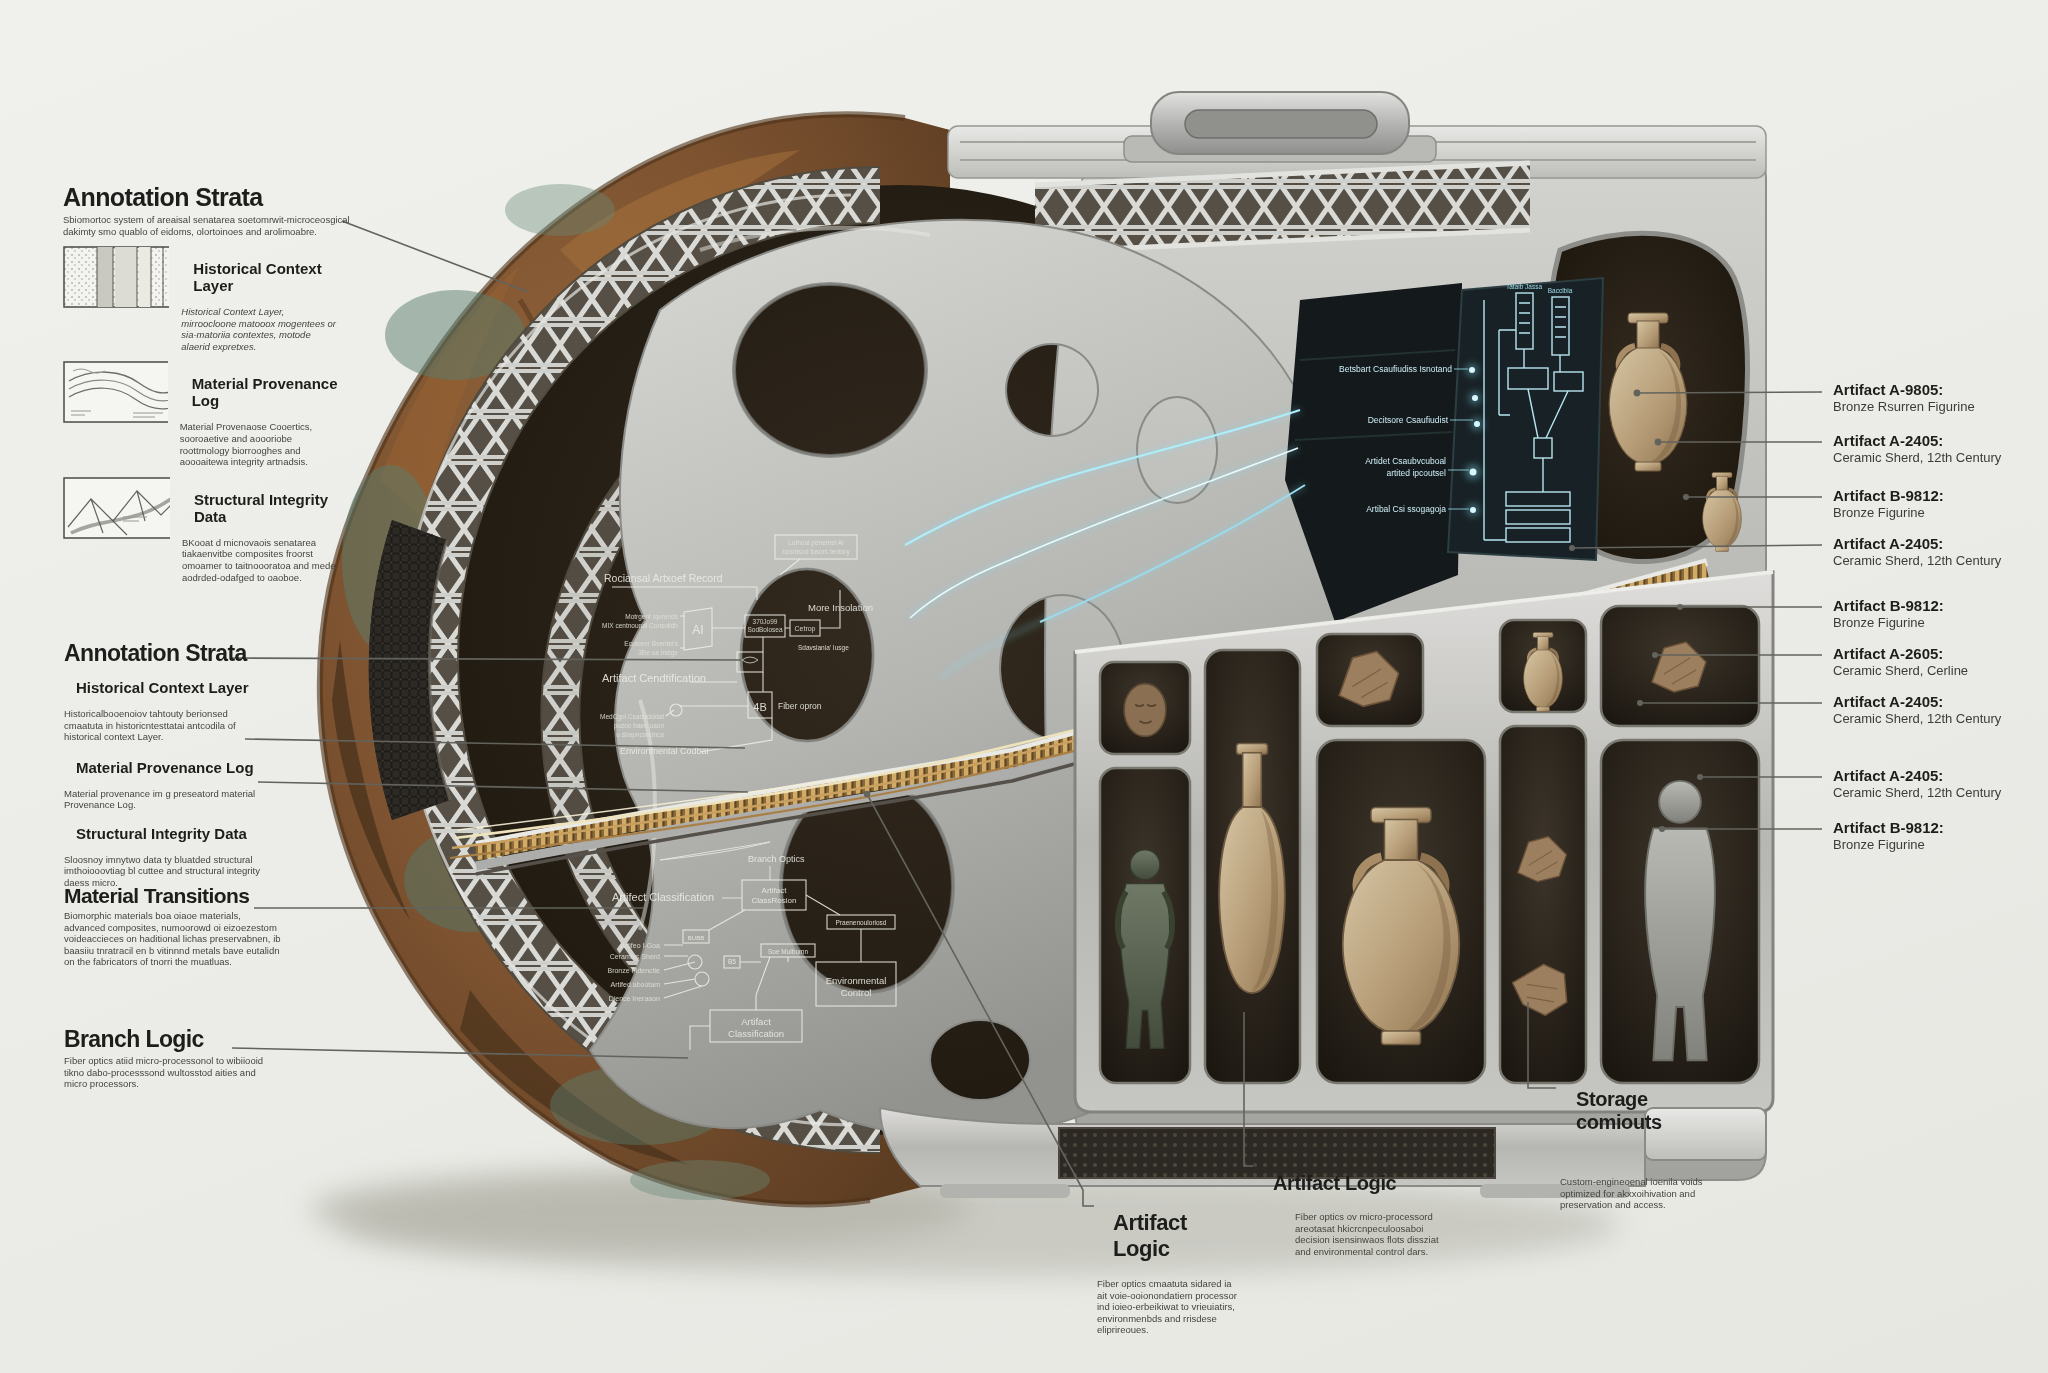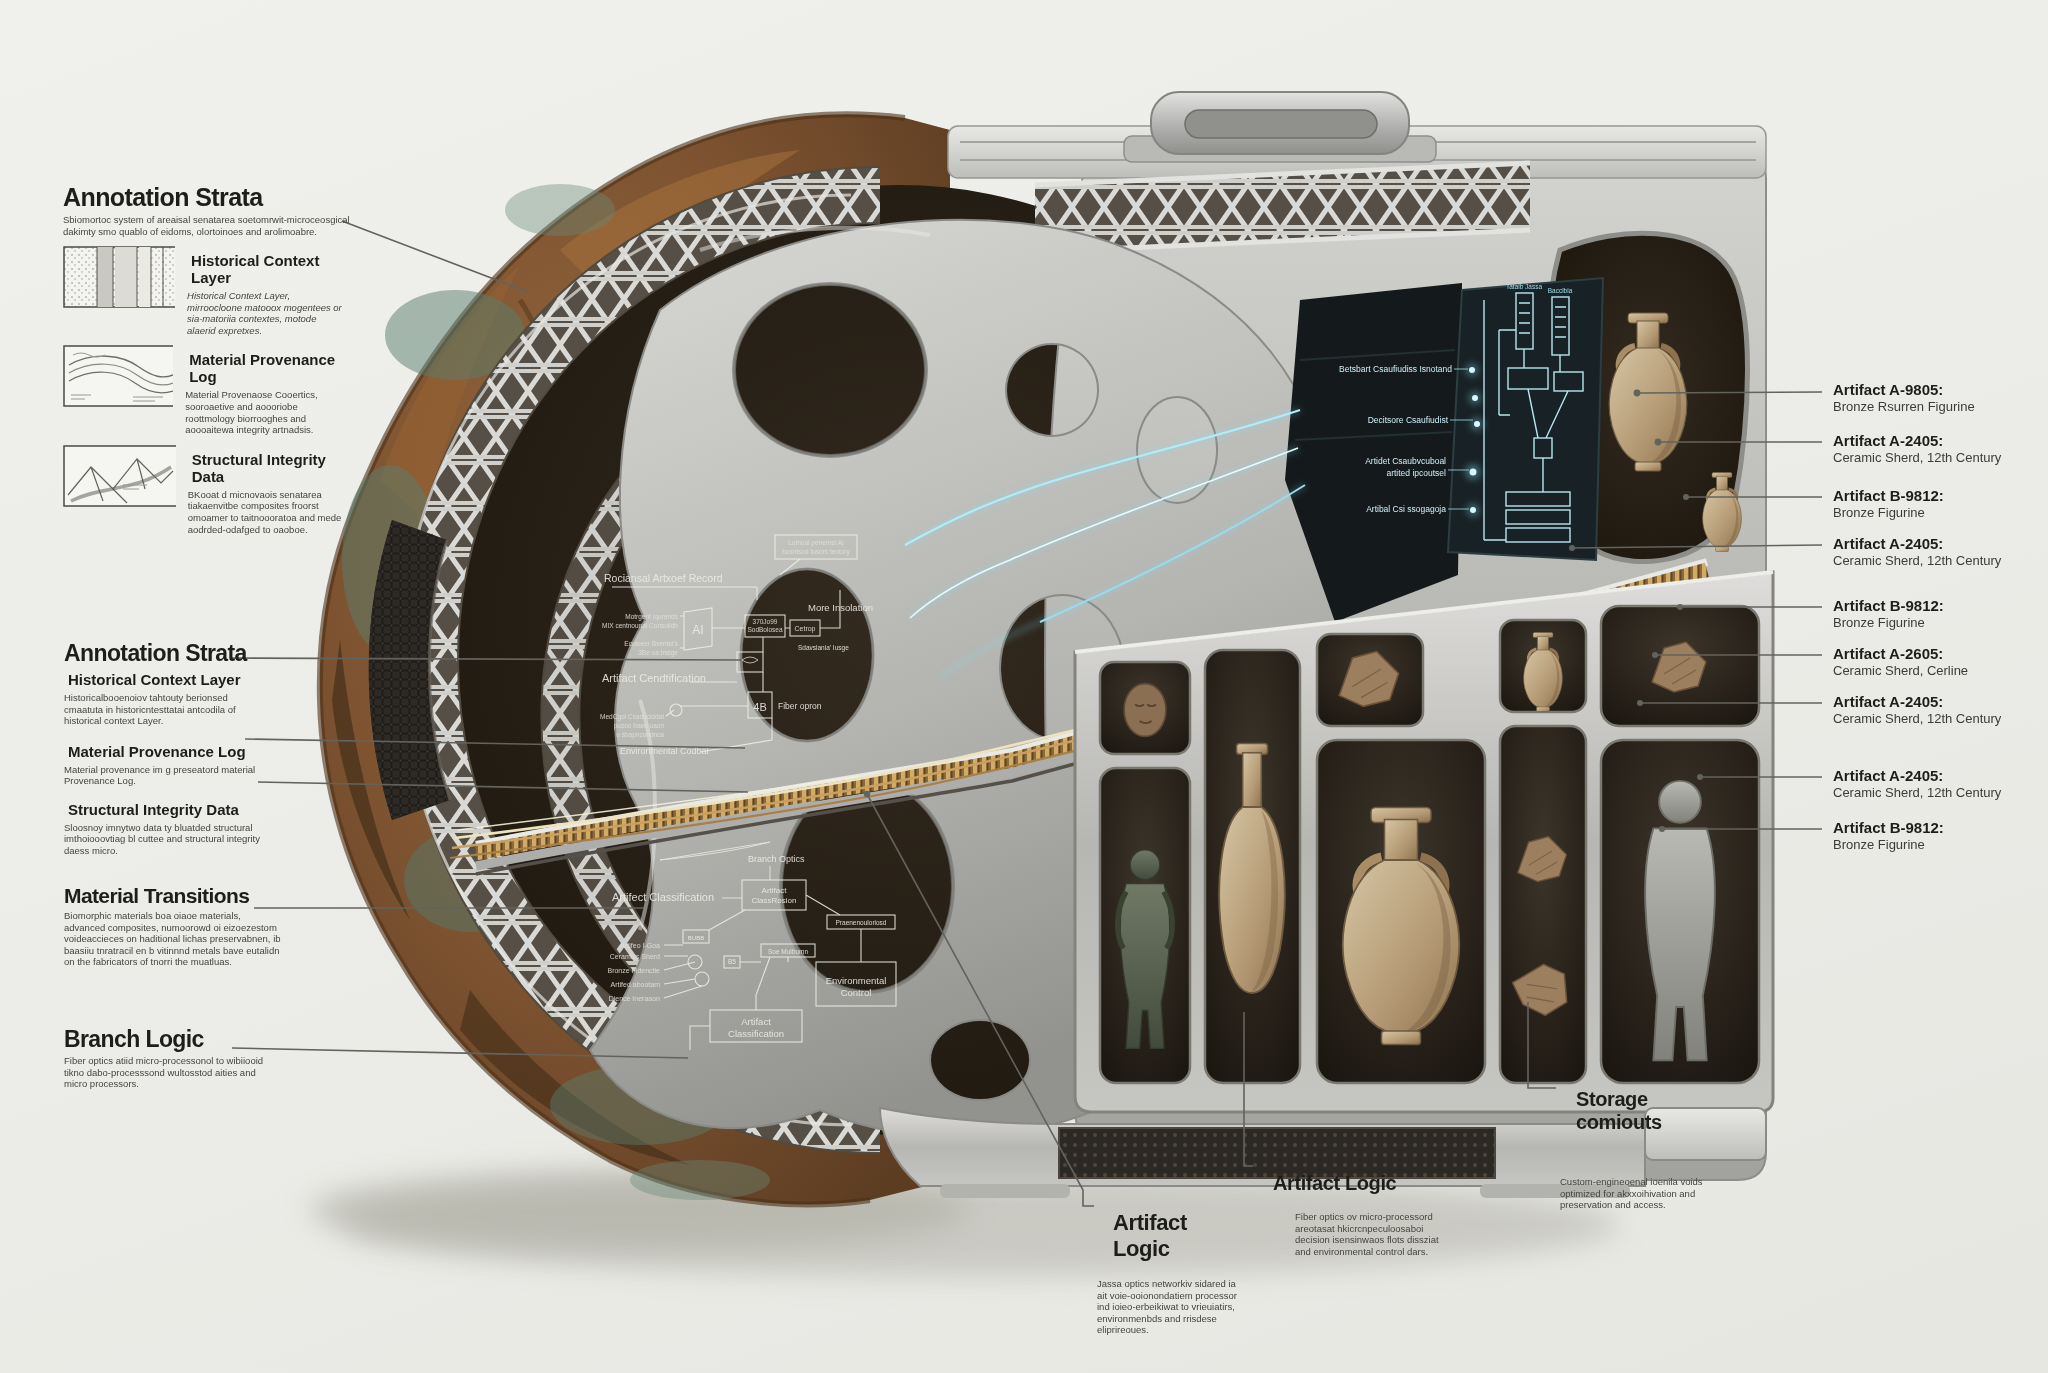--- a/index.html
+++ b/index.html
@@ -2,21 +2,21 @@
 <html><head>
 <meta charset="utf-8">
 <style>
   html,body{margin:0;padding:0;background:#e4e5e0;}
   .canvas{position:relative;width:2048px;height:1373px;background:linear-gradient(160deg,#f0f1ec 0%,#ebece7 55%,#e6e7e1 100%);overflow:hidden;font-family:"Liberation Sans",sans-serif;color:#1c1c1a;}
   .abs{position:absolute;}
   svg{display:block;}
   .title{font-size:84px;font-weight:800;letter-spacing:-3px;color:#2b2b29;line-height:.95;}
   .subtitle{font-size:16px;font-weight:700;letter-spacing:.2px;color:#2e2e2c;}
   h3.sec{margin:0;font-size:25px;font-weight:800;letter-spacing:-.6px;color:#1d1d1b;}
-  h4.sub{margin:4px;font-size:15px;font-weight:800;color:#1d1d1b;}
+  h4.sub{margin:12px;font-size:15px;font-weight:800;color:#1d1d1b;}
   p.body{margin:2px 0 0 0;font-size:9.5px;line-height:1.22;color:#45453f;}
   .legend-item{display:flex;gap:12px;margin-top:9px;}
   .legend-item .txt{padding-top:2px;}
   .rlabel{position:absolute;left:1833px;width:230px;}
   .rlabel .id{font-size:15px;font-weight:800;color:#1d1d1b;white-space:nowrap;}
   .rlabel .desc{font-size:13px;color:#3c3c38;white-space:nowrap;margin-top:1px;}
   .b-head{margin:16px;font-size:20px;font-weight:800;letter-spacing:-.4px;color:#1d1d1b;}
 </style>
 </head>
 <body>
@@ -551,16 +551,16 @@
   <p class="body" style="width:165px;margin-top:42px;">Custom-engineoenal ioenila voids optimized for akxxoihivation and preservation and access.</p>
 </div>
 
 <div class="abs" style="left:1257px;top:1156px;width:165px;">
   <h3 class="b-head">Artifact Logic</h3>
   <p class="body" style="width:160px;margin-left:38px;">Fiber optics ov micro-processord areotasat hkicrcnpeculoosaboi decision isensinwaos flots dissziat and environmental control dars.</p>
 </div>
 
 <div class="abs" style="left:1097px;top:1194px;width:150px;">
   <h3 class="b-head" style="font-size:22px;">Artifact Logic</h3>
-  <p class="body" style="width:146px;">Jassa optics networkiv sidared ia ait voie-ooionondatiem processor ind ioieo-erbeikiwat to vrieuiatirs, environmenbds and rrisdese eliprireoues.</p>
+  <p class="body" style="width:146px;">Fiber optics cmaatuta sidared ia ait voie-ooionondatiem processor ind ioieo-erbeikiwat to vrieuiatirs, environmenbds and rrisdese eliprireoues.</p>
 </div>
 
 </div>
 
 </body></html>

